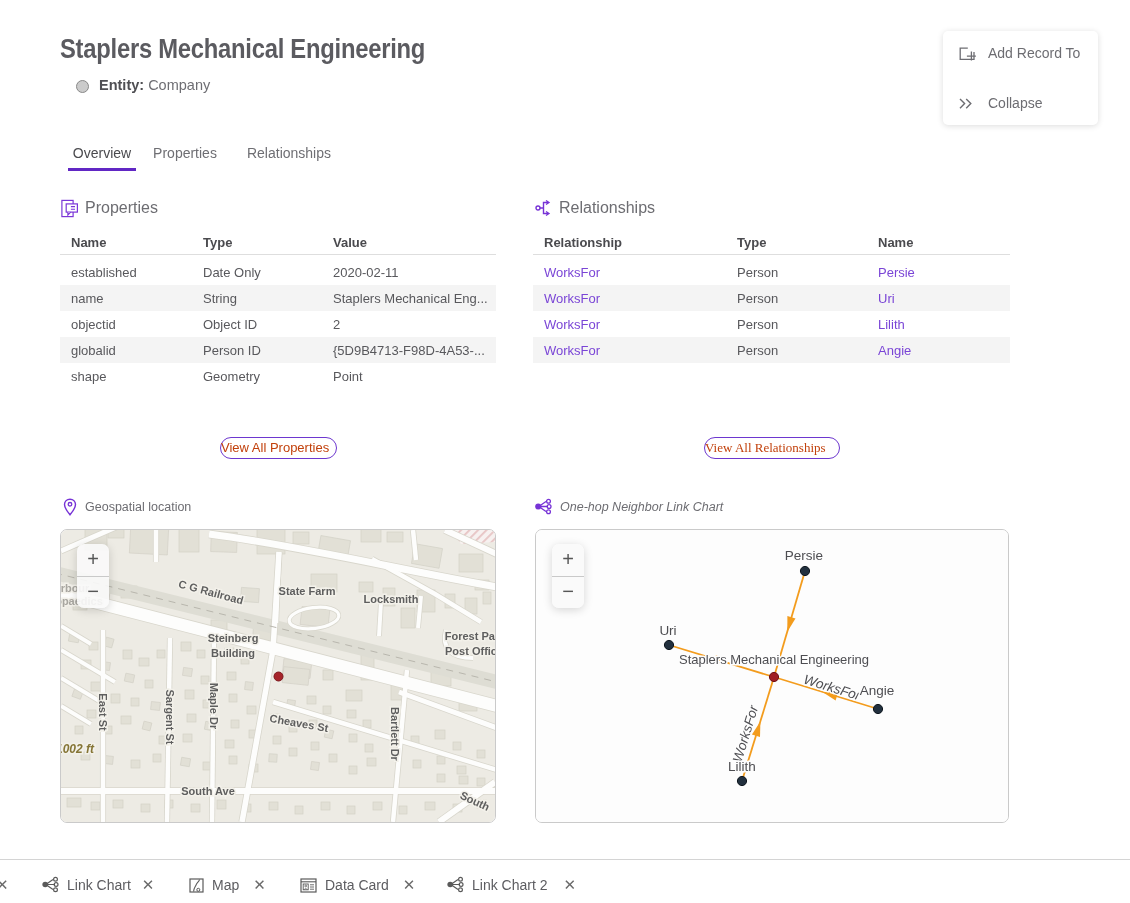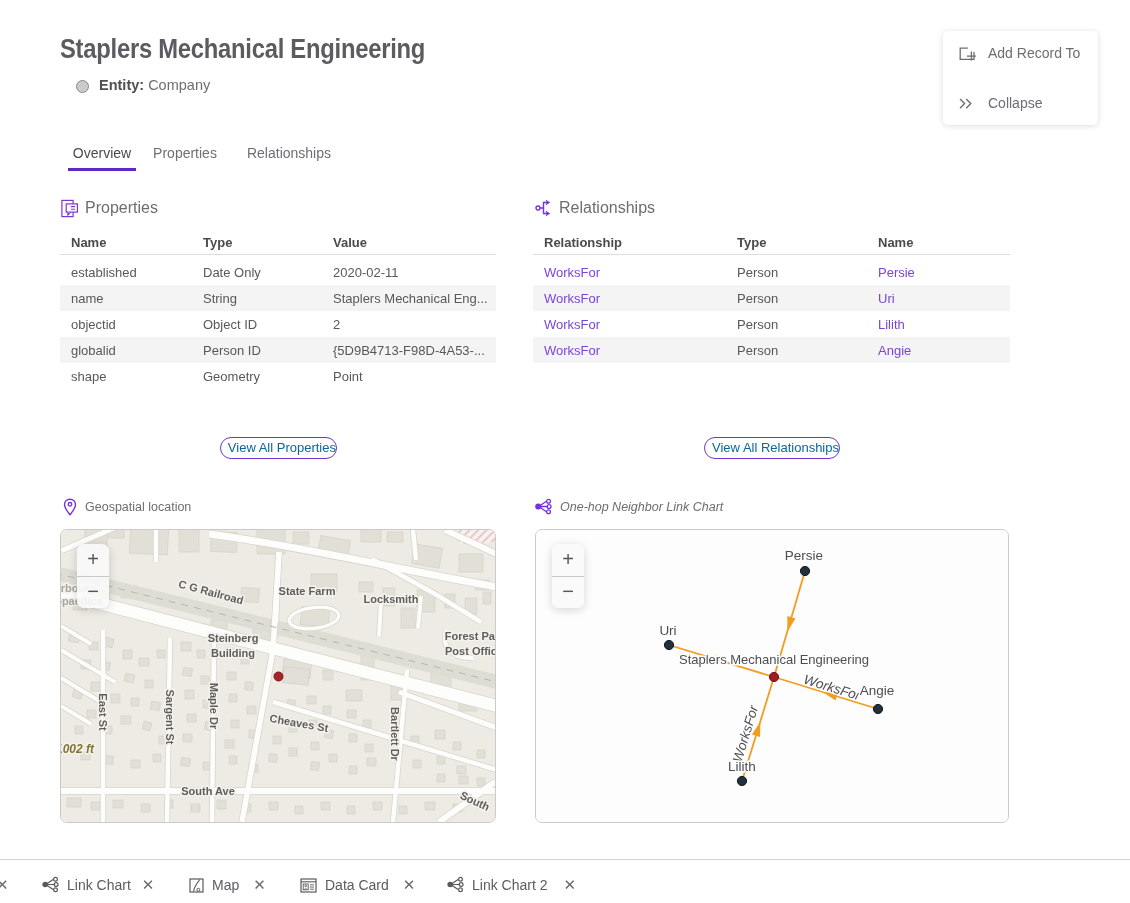--- a/index.html
+++ b/index.html
@@ -21,21 +21,21 @@
 .sechead.small{font-size:12.5px;text-align:center;}
 .sechead svg{position:absolute;left:0;top:1px;}
 
 table.props{position:absolute;border-collapse:collapse;font-size:13px;color:#58585c;table-layout:fixed;}
 table.props th{font-weight:600;color:#4a4a4e;text-align:left;height:23px;border-bottom:1px solid #dedede;font-size:13px;padding:0;}
 table.props td{height:26px;padding:0;}
 table.props tr.alt td{background:#f4f4f4;}
 table.props td.pad,table.props th.pad{padding-left:11px;}
 a.plink{color:#7a45d6;text-decoration:none;}
 
-.vbtn{position:absolute;height:22px;line-height:20px;border:1.5px solid #6d37cf;border-radius:12px;color:#0369a1;font-size:13px;text-align:right;background:#fff;}
+.vbtn{position:absolute;height:22px;line-height:20px;border:1.5px solid #6d37cf;border-radius:12px;color:#c2410c;font-size:13px;text-align:left;background:#fff;}
 
 .panel{position:absolute;border:1px solid #cacaca;border-radius:7px;overflow:hidden;background:#fff;}
 .zoomctl{position:absolute;left:16px;top:14px;width:32px;height:64px;background:rgba(250,250,250,0.9);border-radius:7px;box-shadow:0 2px 10px rgba(0,0,0,0.16);z-index:5;}
 .zoomctl .zb{position:absolute;left:0;width:32px;height:32px;text-align:center;color:#565656;font-size:20px;font-weight:400;line-height:31px;}
 .zoomctl .zdiv{position:absolute;left:0;right:0;top:32px;border-top:1px solid #c9c9c9;}
 
 .bbar{position:absolute;left:0;top:859px;width:1130px;height:44px;background:#fff;border-top:1px solid #d4d4d4;font-size:14px;color:#5c5c60;}
 .btab{position:absolute;top:10px;height:30px;line-height:29px;white-space:nowrap;}
 .btab svg{vertical-align:-3px;}
 .bx{color:#6a6a6a;font-size:15px;}
@@ -157,21 +157,21 @@
         <td>Person</td>
         <td><a class="plink">Lilith</a></td>
       </tr>
   <tr class="alt">
         <td class="pad"><a class="plink">WorksFor</a></td>
         <td>Person</td>
         <td><a class="plink">Angie</a></td>
       </tr>
 </tbody>
   </table>
-<div class="vbtn" style="left:704px;top:437px;width:136px;">View All Relationships</div>
+<div class="vbtn" style="left:704px;top:437px;width:136px;font-family:Liberation Serif, serif;">View All Relationships</div>
 
 <div class="sechead small" style="left:63px;top:497px;">
   <svg width="14" height="18" viewBox="0 0 14 18" fill="none" stroke="#7733d6" stroke-width="1.4">
     <path d="M7 1.2 C3.8 1.2 1.5 3.6 1.5 6.6 C1.5 10.2 7 16.8 7 16.8 C7 16.8 12.5 10.2 12.5 6.6 C12.5 3.6 10.2 1.2 7 1.2 Z" fill="none"></path>
     <circle cx="7" cy="6.3" r="1.8" fill="none" stroke-width="1.3"></circle>
   </svg>
   <span style="margin-left:22px;">Geospatial location</span>
 </div>
 
 <div class="sechead small" style="left:535px;top:497px;">

